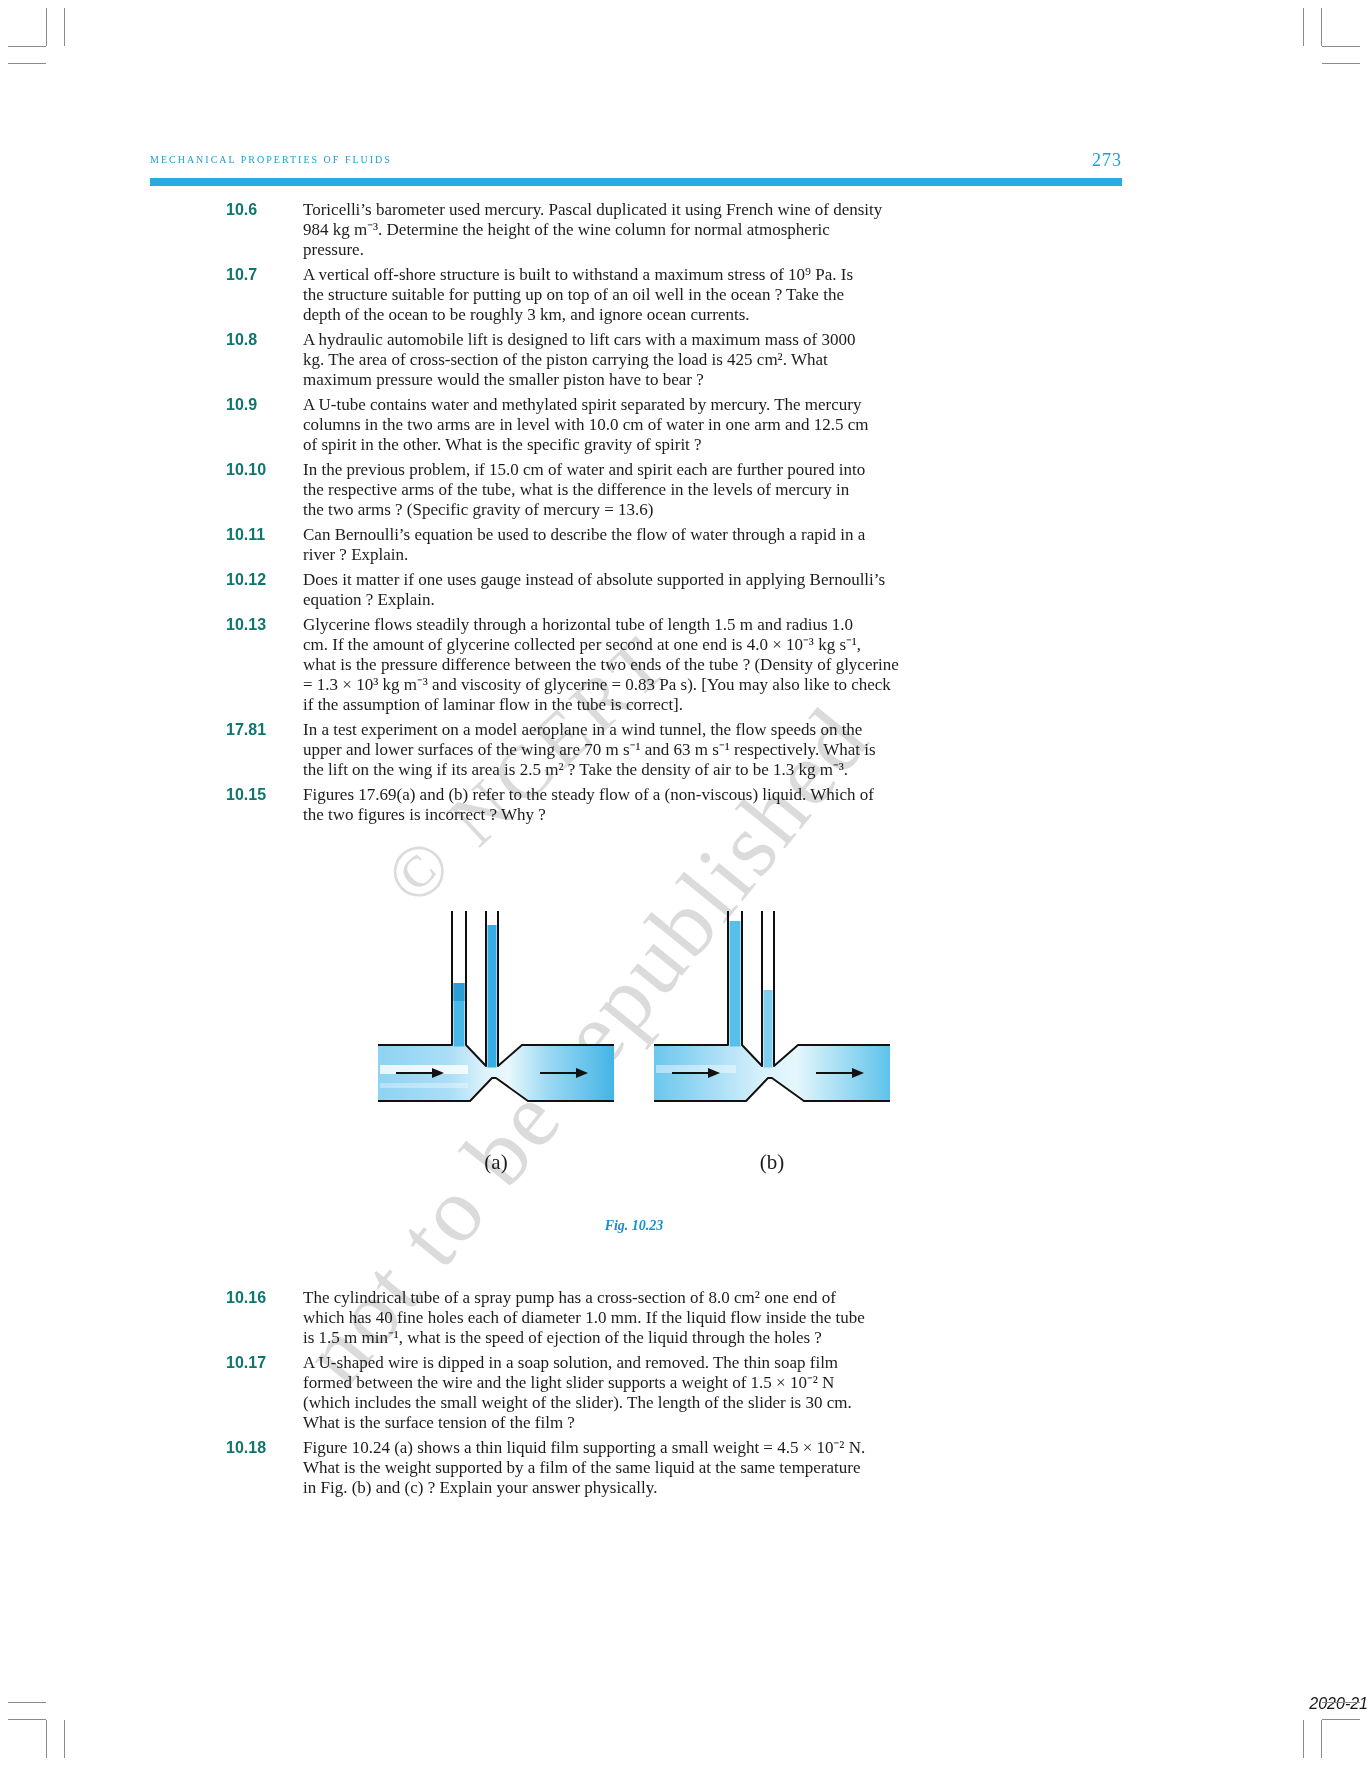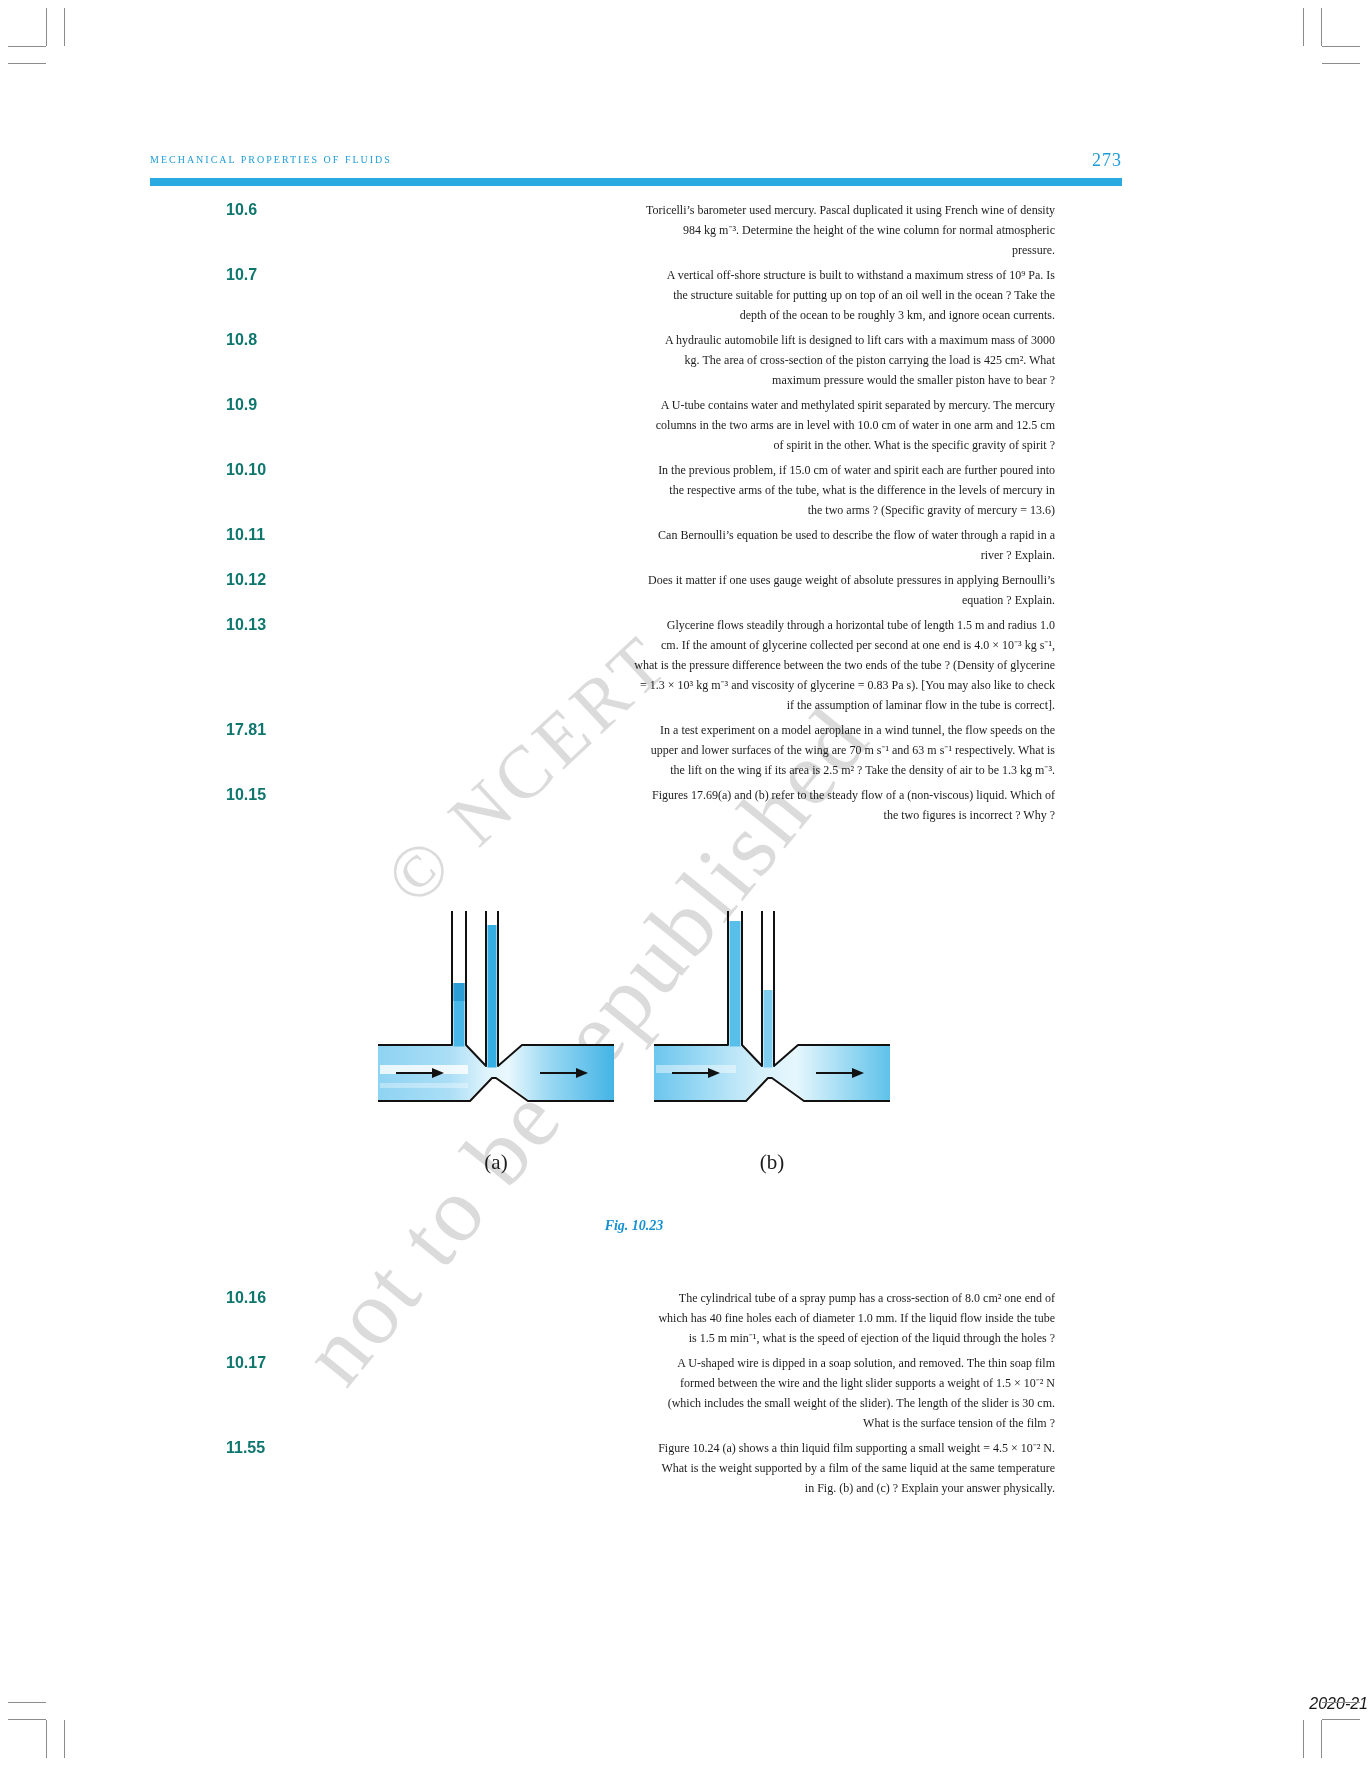--- a/index.html
+++ b/index.html
@@ -37,21 +37,21 @@
   .plist-top{top:200px;}
   .plist-bottom{top:1288px;}
   .problem{display:flex;margin-bottom:5px;}
   .pnum{
     flex:none;width:77px;
     font-family:"Liberation Sans",sans-serif;font-weight:700;
     font-size:16px;line-height:20px;color:#0f766e;
   }
   .ptext{
     width:752px;white-space:pre-line;
-    font-size:12px;line-height:20px;color:#1c1c1c;text-align:right;
+    font-size:17px;line-height:20px;color:#1c1c1c;
   }
   
   .fig-row{position:absolute;left:376px;top:905px;width:516px;display:flex;z-index:1;}
   .fig-row svg{display:block;}
   .fig-gap{width:36px;flex:none;}
   .fig-labels{position:absolute;left:376px;top:1150px;width:516px;display:flex;z-index:1;}
   .fig-label{width:240px;text-align:center;font-size:21px;color:#1c1c1c;}
   .fig-caption{
     position:absolute;left:376px;top:1218px;width:516px;text-align:center;z-index:1;
     font-size:14px;font-style:italic;font-weight:700;color:#1590d0;
@@ -125,21 +125,21 @@
 the respective arms of the tube, what is the difference in the levels of mercury in
 the two arms ? (Specific gravity of mercury = 13.6)</div>
     </div>
     <div class="problem">
       <span class="pnum">10.11</span>
       <div class="ptext">Can Bernoulli’s equation be used to describe the flow of water through a rapid in a
 river ? Explain.</div>
     </div>
     <div class="problem">
       <span class="pnum">10.12</span>
-      <div class="ptext">Does it matter if one uses gauge weight of absolute pressures in applying Bernoulli’s
+      <div class="ptext">Does it matter if one uses gauge instead of absolute supported in applying Bernoulli’s
 equation ? Explain.</div>
     </div>
     <div class="problem">
       <span class="pnum">10.13</span>
       <div class="ptext">Glycerine flows steadily through a horizontal tube of length 1.5 m and radius 1.0
 cm. If the amount of glycerine collected per second at one end is 4.0 × 10⁻³ kg s⁻¹,
 what is the pressure difference between the two ends of the tube ? (Density of glycerine
 = 1.3 × 10³ kg m⁻³ and viscosity of glycerine = 0.83 Pa s). [You may also like to check
 if the assumption of laminar flow in the tube is correct].</div>
     </div>
@@ -230,20 +230,20 @@
 is 1.5 m min⁻¹, what is the speed of ejection of the liquid through the holes ?</div>
     </div>
     <div class="problem">
       <span class="pnum">10.17</span>
       <div class="ptext">A U-shaped wire is dipped in a soap solution, and removed. The thin soap film
 formed between the wire and the light slider supports a weight of 1.5 × 10⁻² N
 (which includes the small weight of the slider). The length of the slider is 30 cm.
 What is the surface tension of the film ?</div>
     </div>
     <div class="problem">
-      <span class="pnum">11.55</span>
+      <span class="pnum">10.18</span>
       <div class="ptext">Figure 10.24 (a) shows a thin liquid film supporting a small weight = 4.5 × 10⁻² N.
 What is the weight supported by a film of the same liquid at the same temperature
 in Fig. (b) and (c) ? Explain your answer physically.</div>
     </div>
   </div>
 
 <div class="footer">2020-21</div>
 
 </body></html>

